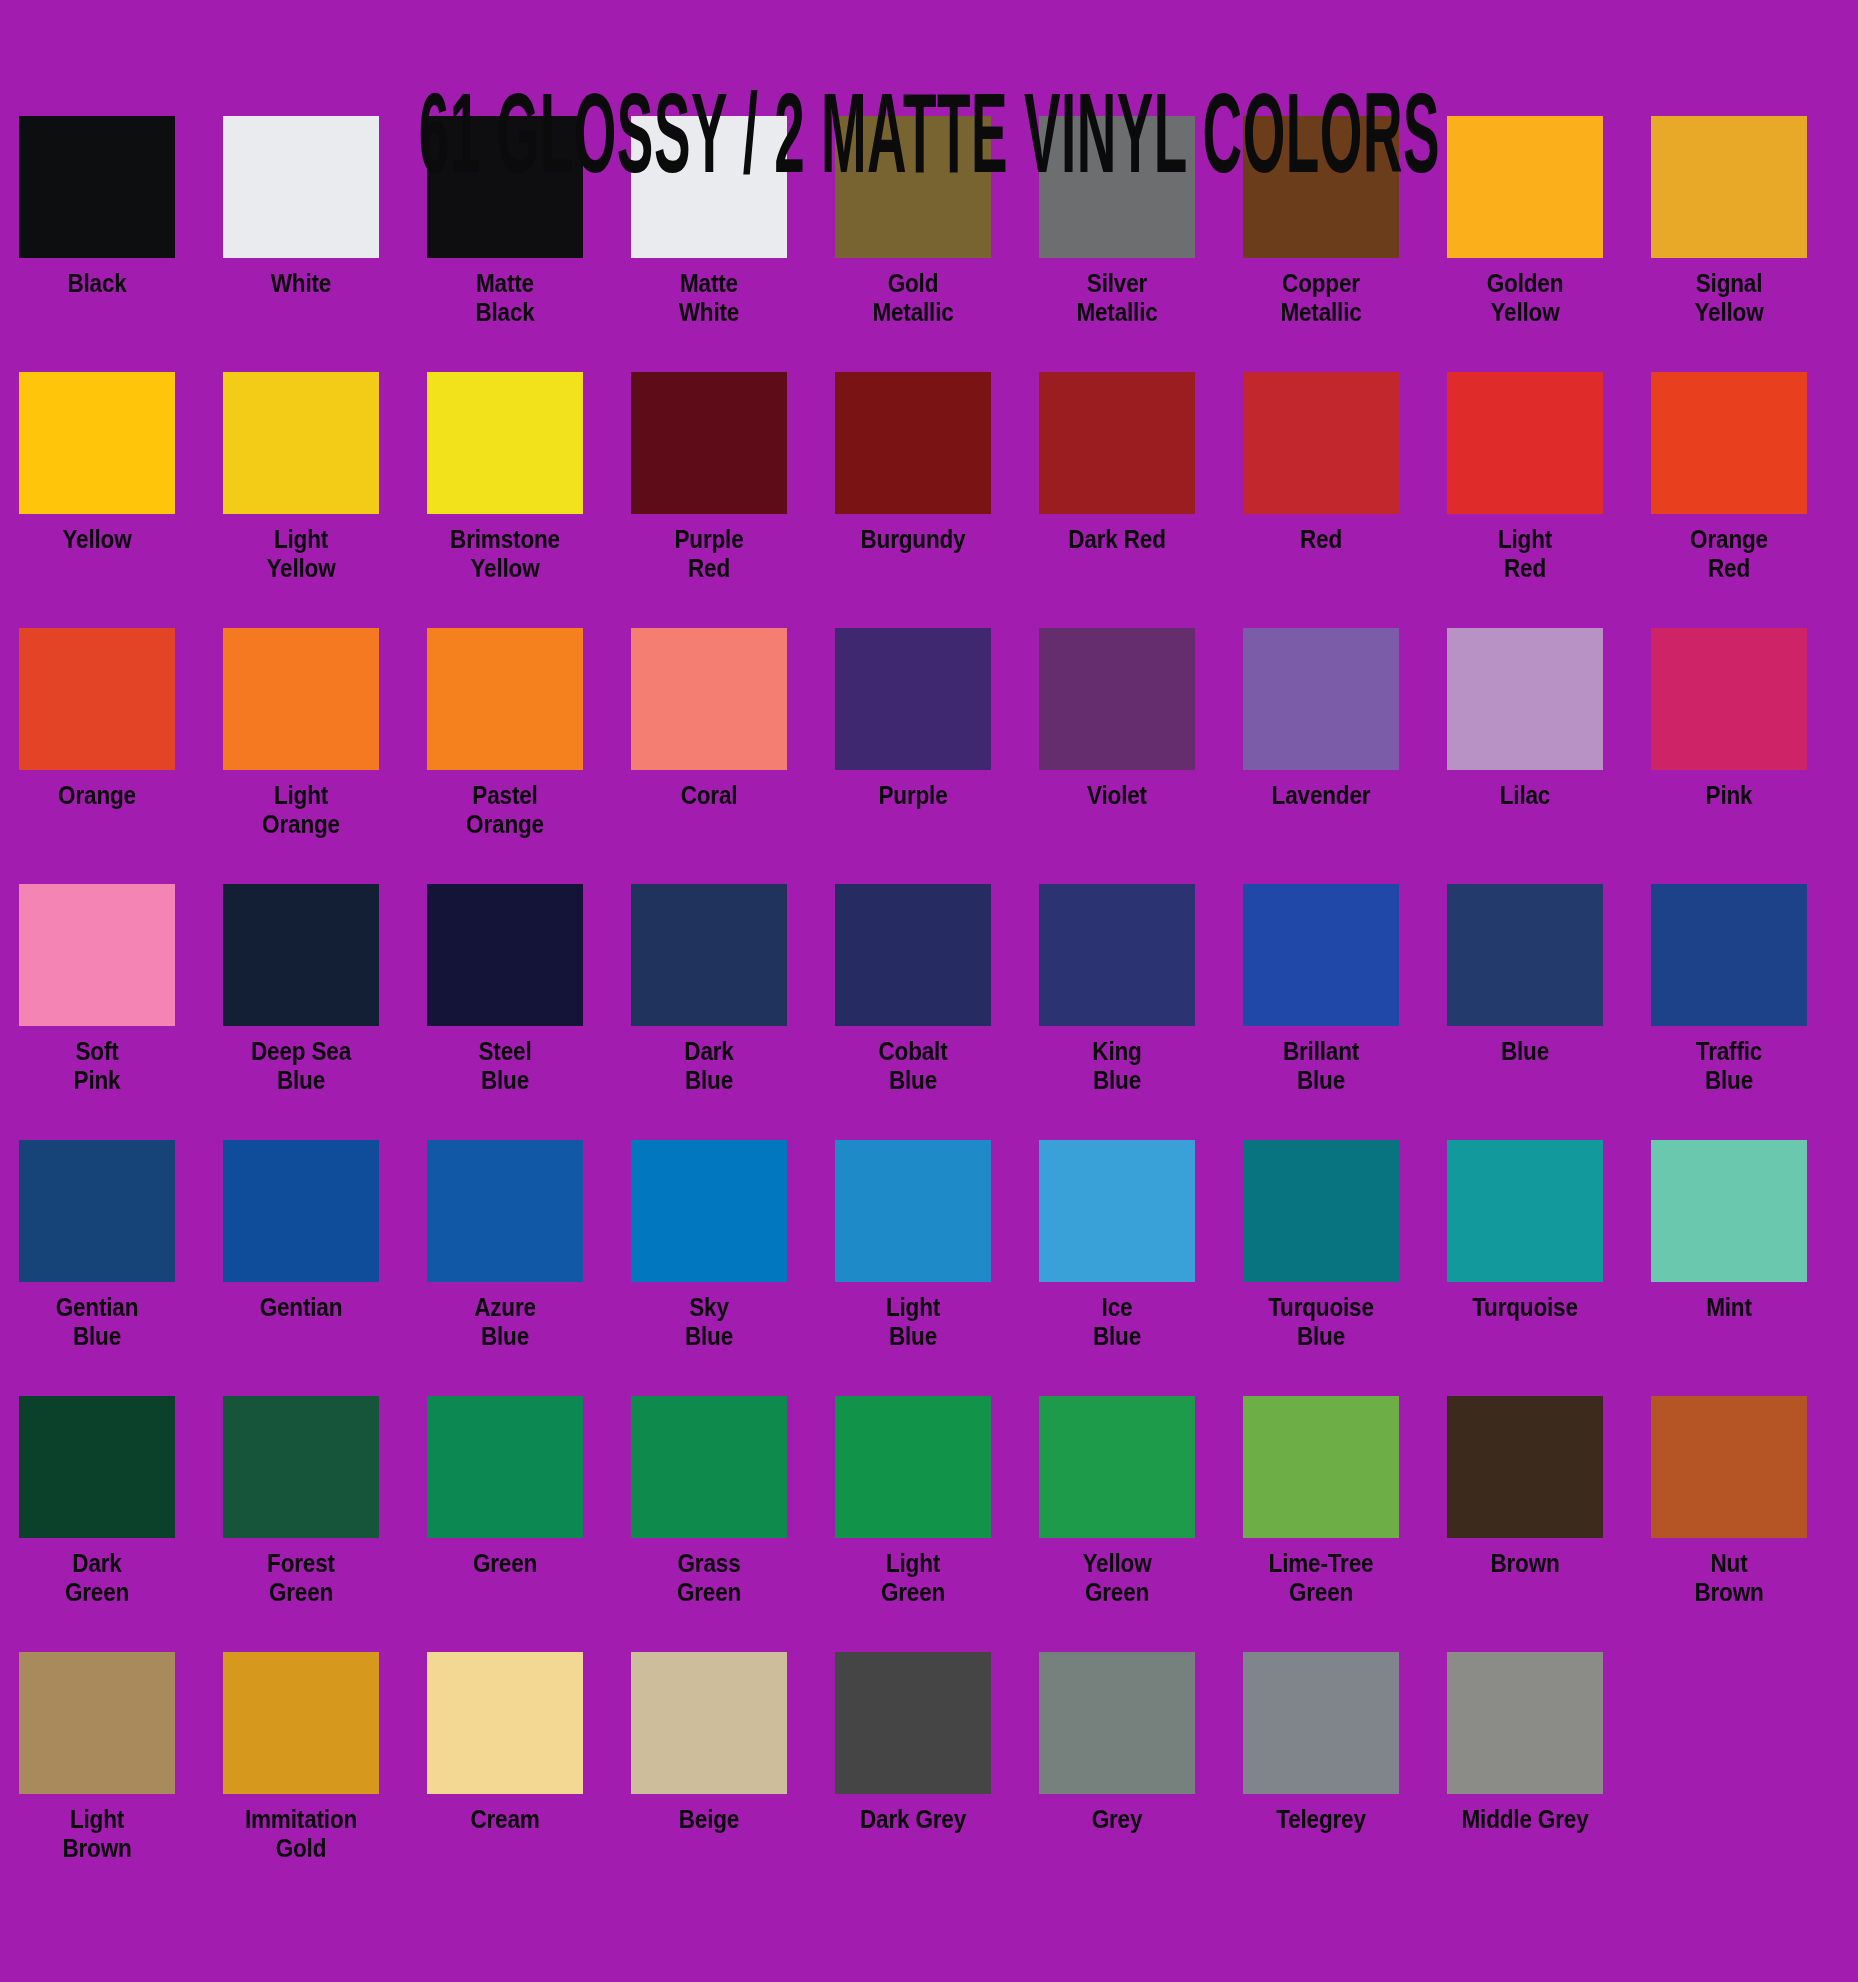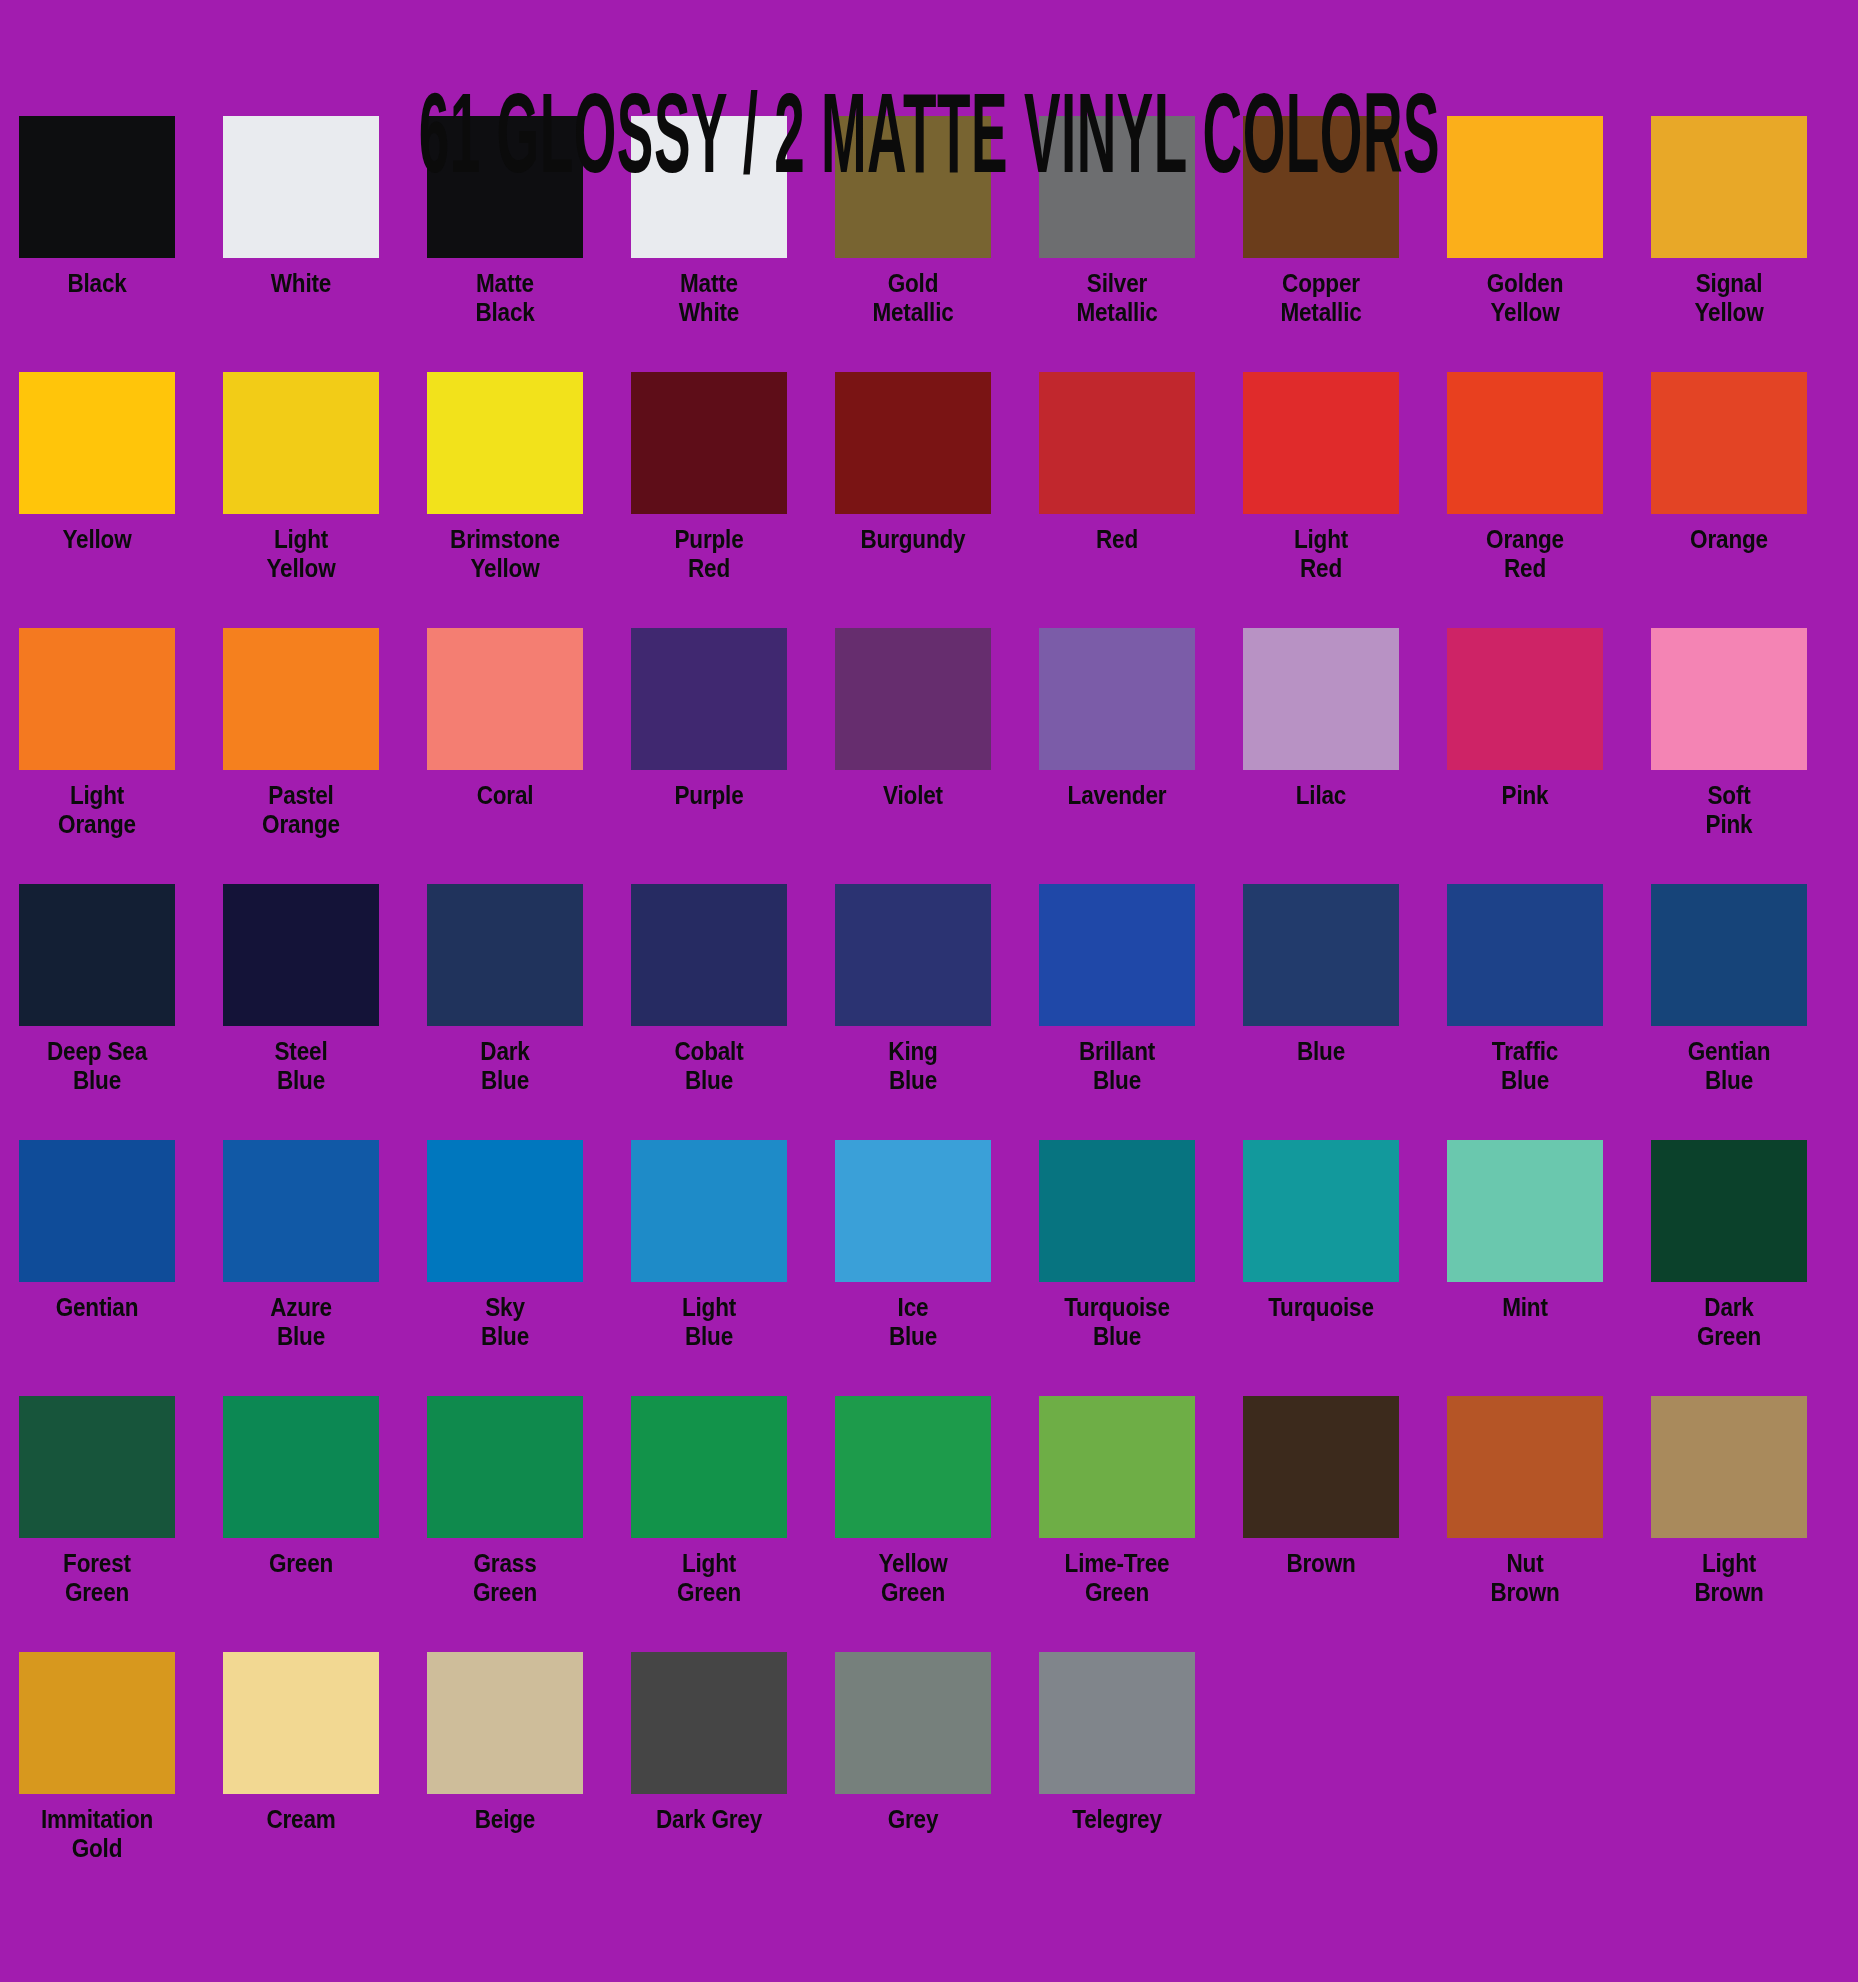--- a/index.html
+++ b/index.html
@@ -150,20 +150,24 @@
       <div class="cell">
         <div class="swatch" title="Purple Red" style="background-color: rgb(94, 13, 24);"></div>
         <div class="label">Purple
 Red</div>
       </div>
       <div class="cell">
         <div class="swatch" title="Burgundy" style="background-color: rgb(122, 20, 20);"></div>
         <div class="label">Burgundy</div>
       </div>
       <div class="cell">
+        <div class="swatch" title="Dark Red" style="background-color: rgb(155, 29, 31);"></div>
+        <div class="label">Dark Red</div>
+      </div>
+      <div class="cell">
         <div class="swatch" title="Red" style="background-color: rgb(193, 39, 45);"></div>
         <div class="label">Red</div>
       </div>
       <div class="cell">
         <div class="swatch" title="Light Red" style="background-color: rgb(224, 43, 43);"></div>
         <div class="label">Light
 Red</div>
       </div>
       <div class="cell">
         <div class="swatch" title="Orange Red" style="background-color: rgb(232, 64, 31);"></div>
@@ -360,16 +364,20 @@
         <div class="label">Dark Grey</div>
       </div>
       <div class="cell">
         <div class="swatch" title="Grey" style="background-color: rgb(118, 128, 124);"></div>
         <div class="label">Grey</div>
       </div>
       <div class="cell">
         <div class="swatch" title="Telegrey" style="background-color: rgb(128, 133, 139);"></div>
         <div class="label">Telegrey</div>
       </div>
+      <div class="cell">
+        <div class="swatch" title="Middle Grey" style="background-color: rgb(139, 139, 136);"></div>
+        <div class="label">Middle Grey</div>
+      </div>
     </div>
 
 </div>
 
 
 </body></html>

